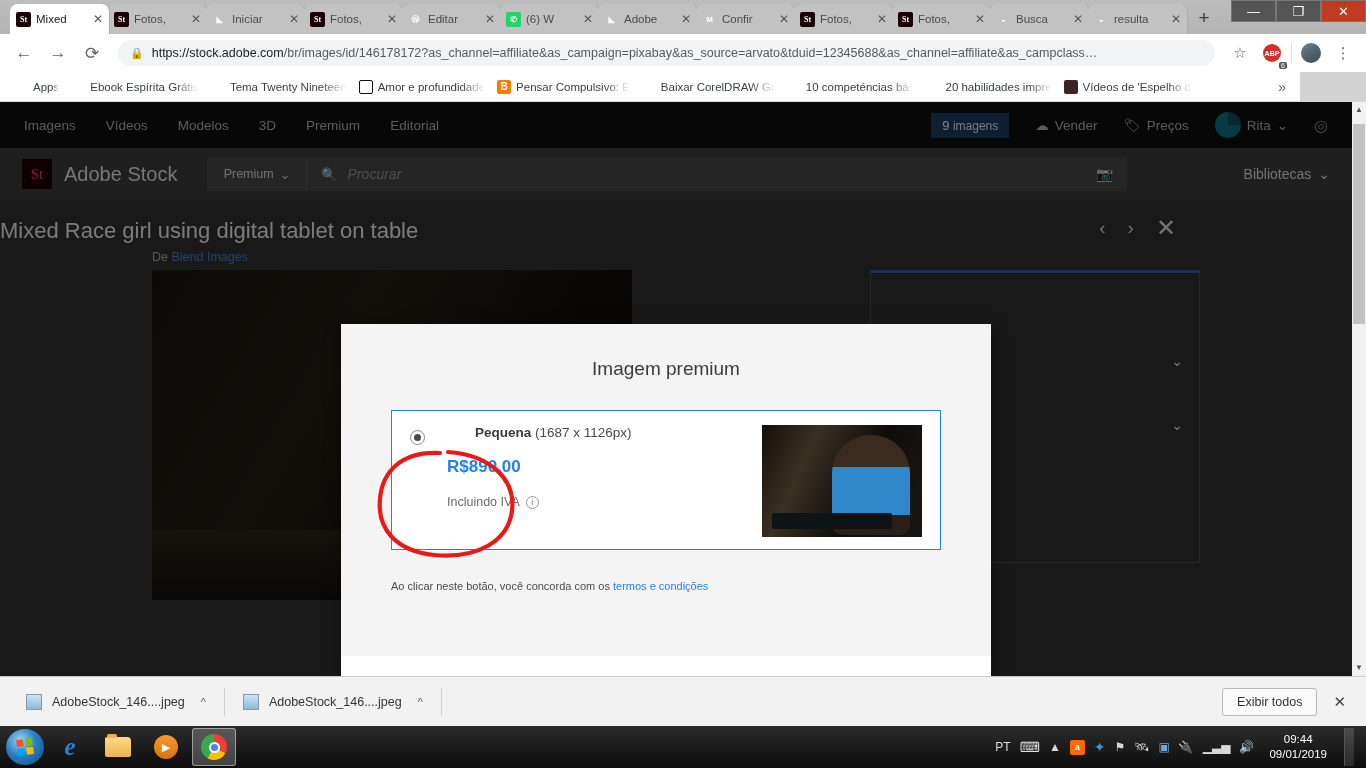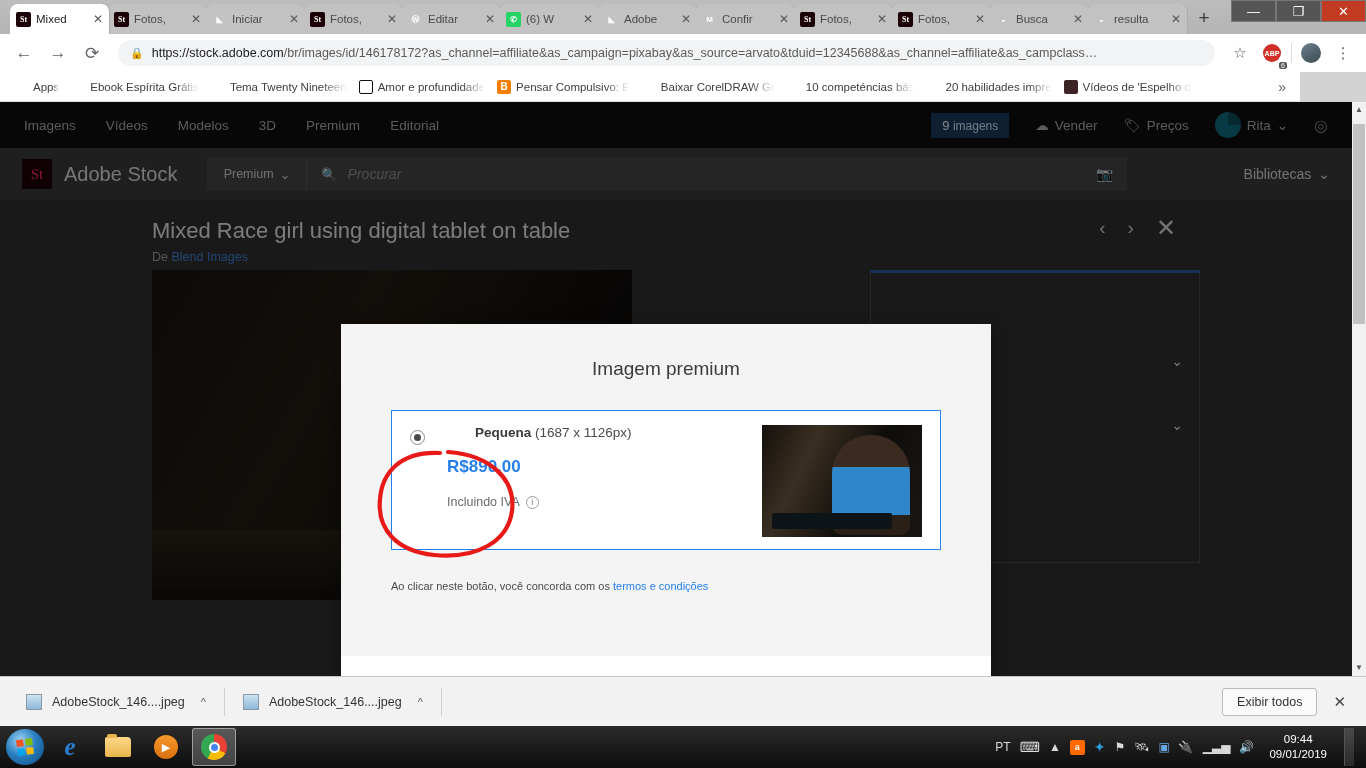--- a/index.html
+++ b/index.html
@@ -121,21 +121,21 @@
   #searchwrap { margin-left:30px; flex:1; height:34px; background:#444; display:flex; align-items:center;
                 max-width:920px;}
   #prem-sel { width:100px; height:34px; border-right:1px solid #555; display:flex; align-items:center;
               justify-content:center; gap:6px; color:#cfcfcf; font-size:12.5px;}
   #search-ic { margin:0 10px 0 14px; color:#b5b5b5; font-size:13px;}
   #search-input-fake { flex:1; color:#8f8f8f; font-size:14px; font-style:italic;}
   #cam-ic { margin-right:14px; color:#bdbdbd; font-size:14px;}
   #libs { margin-left:auto; padding-left:26px; color:#cfcfcf; font-size:14px; display:flex; gap:7px;}
 
   #pagebody { position:relative; padding:18px 0 0 0; z-index:5;}
-  #asset-title { color:#e0e0e0; font-size:22px; padding-left:152px; font-weight:300;}
+  #asset-title { color:#e0e0e0; font-size:22px; font-weight:300;}
   #asset-by { color:#a0a0a0; font-size:12.5px; padding-left:152px; margin-top:6px;}
   #asset-by a { color:#3e7fd0;margin-top:12px;}
   #asset-preview { position:absolute; left:152px; top:70px; width:480px; height:330px;
                    background:linear-gradient(120deg,#171310 0%,#241c14 35%,#0d0b0a 75%);
                    overflow:hidden;}
   #asset-preview .wm { position:absolute; left:42%; top:30%; font-size:70px; color:rgba(255,255,255,.07);
                        font-family:"Liberation Serif",serif;}
   #asset-preview .desk { position:absolute; left:0; bottom:0; width:100%; height:70px;
                        background:linear-gradient(#2a2218,#12100d);}
 

